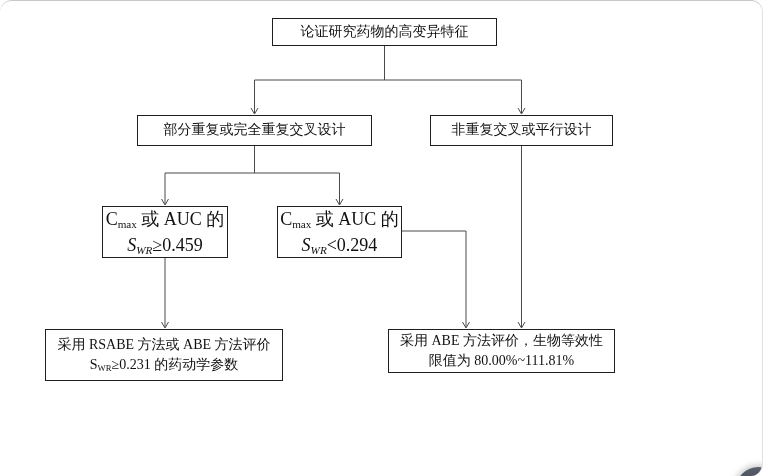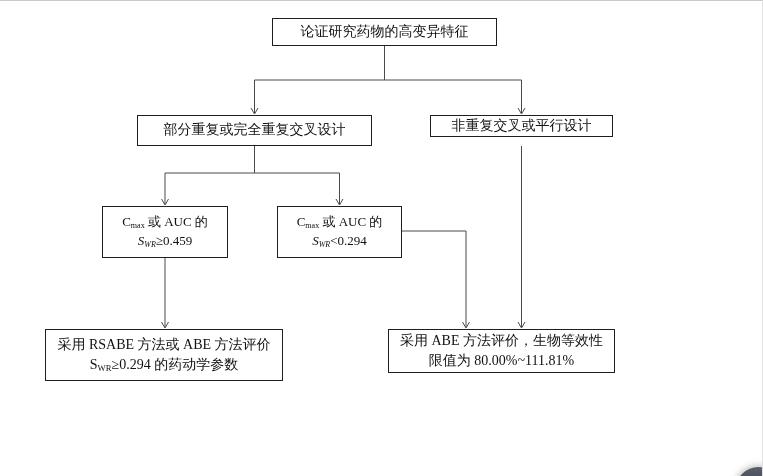--- a/index.html
+++ b/index.html
@@ -7,20 +7,21 @@
     position: relative;
     width: 763px;
     height: 476px;
     background: #ffffff;
     overflow: hidden;
     font-family: "Liberation Serif", "DejaVu Serif", serif;
     color: #111111;
     border-top: 1px solid #c9c9c9;
     border-right: 1px solid #e2e2e2;
     box-sizing: border-box;
+    border-radius: 12px;
   }
   .connectors {
     position: absolute;
     left: 0; top: 0;
     width: 763px; height: 476px;
     pointer-events: none;
   }
   .node {
     position: absolute;
     box-sizing: border-box;
@@ -28,21 +29,21 @@
     background: #ffffff;
     display: flex;
     flex-direction: column;
     align-items: center;
     justify-content: center;
     text-align: center;
     font-size: 14px;
     line-height: 1.45;
     white-space: nowrap;
   }
-  .node.small { font-size: 13px; }
+  .node.small { font-size: 18px; }
   .node sub {
     font-size: 0.62em;
     line-height: 0;
     vertical-align: -0.25em;
   }
   .it { font-style: italic; }
   .float-circle {
     position: absolute;
     left: 736px;
     top: 466px;
@@ -90,21 +91,21 @@
   </svg>
 
   <div class="node" style="left:272px; top:17px; width:225px; height:28px;">
     <span>论证研究药物的高变异特征</span>
   </div>
 
   <div class="node" style="left:137px; top:114px; width:235px; height:31px;">
     <span>部分重复或完全重复交叉设计</span>
   </div>
 
-  <div class="node" style="left:430px; top:114px; width:183px; height:22px;">
+  <div class="node" style="left:430px; top:114px; width:183px; height:31px;">
     <span>非重复交叉或平行设计</span>
   </div>
 
   <div class="node small" style="left:102px; top:205px; width:126px; height:52px;">
     <span>
       <span>C</span><sub>max</sub><span> 或 AUC 的</span>
     </span>
     <span>
       <span class="it">S</span><sub class="it">WR</sub><span>≥0.459</span>
     </span>
@@ -115,21 +116,21 @@
       <span>C</span><sub>max</sub><span> 或 AUC 的</span>
     </span>
     <span>
       <span class="it">S</span><sub class="it">WR</sub><span>&lt;0.294</span>
     </span>
   </div>
 
   <div class="node" style="left:45px; top:328px; width:238px; height:52px;">
     <span>采用 RSABE 方法或 ABE 方法评价</span>
     <span>
-      <span>S</span><sub>WR</sub><span>≥0.294 的药动学参数</span>
+      <span>S</span><sub>WR</sub><span>≥0.231 的药动学参数</span>
     </span>
   </div>
 
   <div class="node" style="left:388px; top:328px; width:227px; height:44px;">
     <span>采用 ABE 方法评价，生物等效性</span>
     <span>限值为 80.00%~111.81%</span>
   </div>
 
   <div class="float-circle"></div>
 

